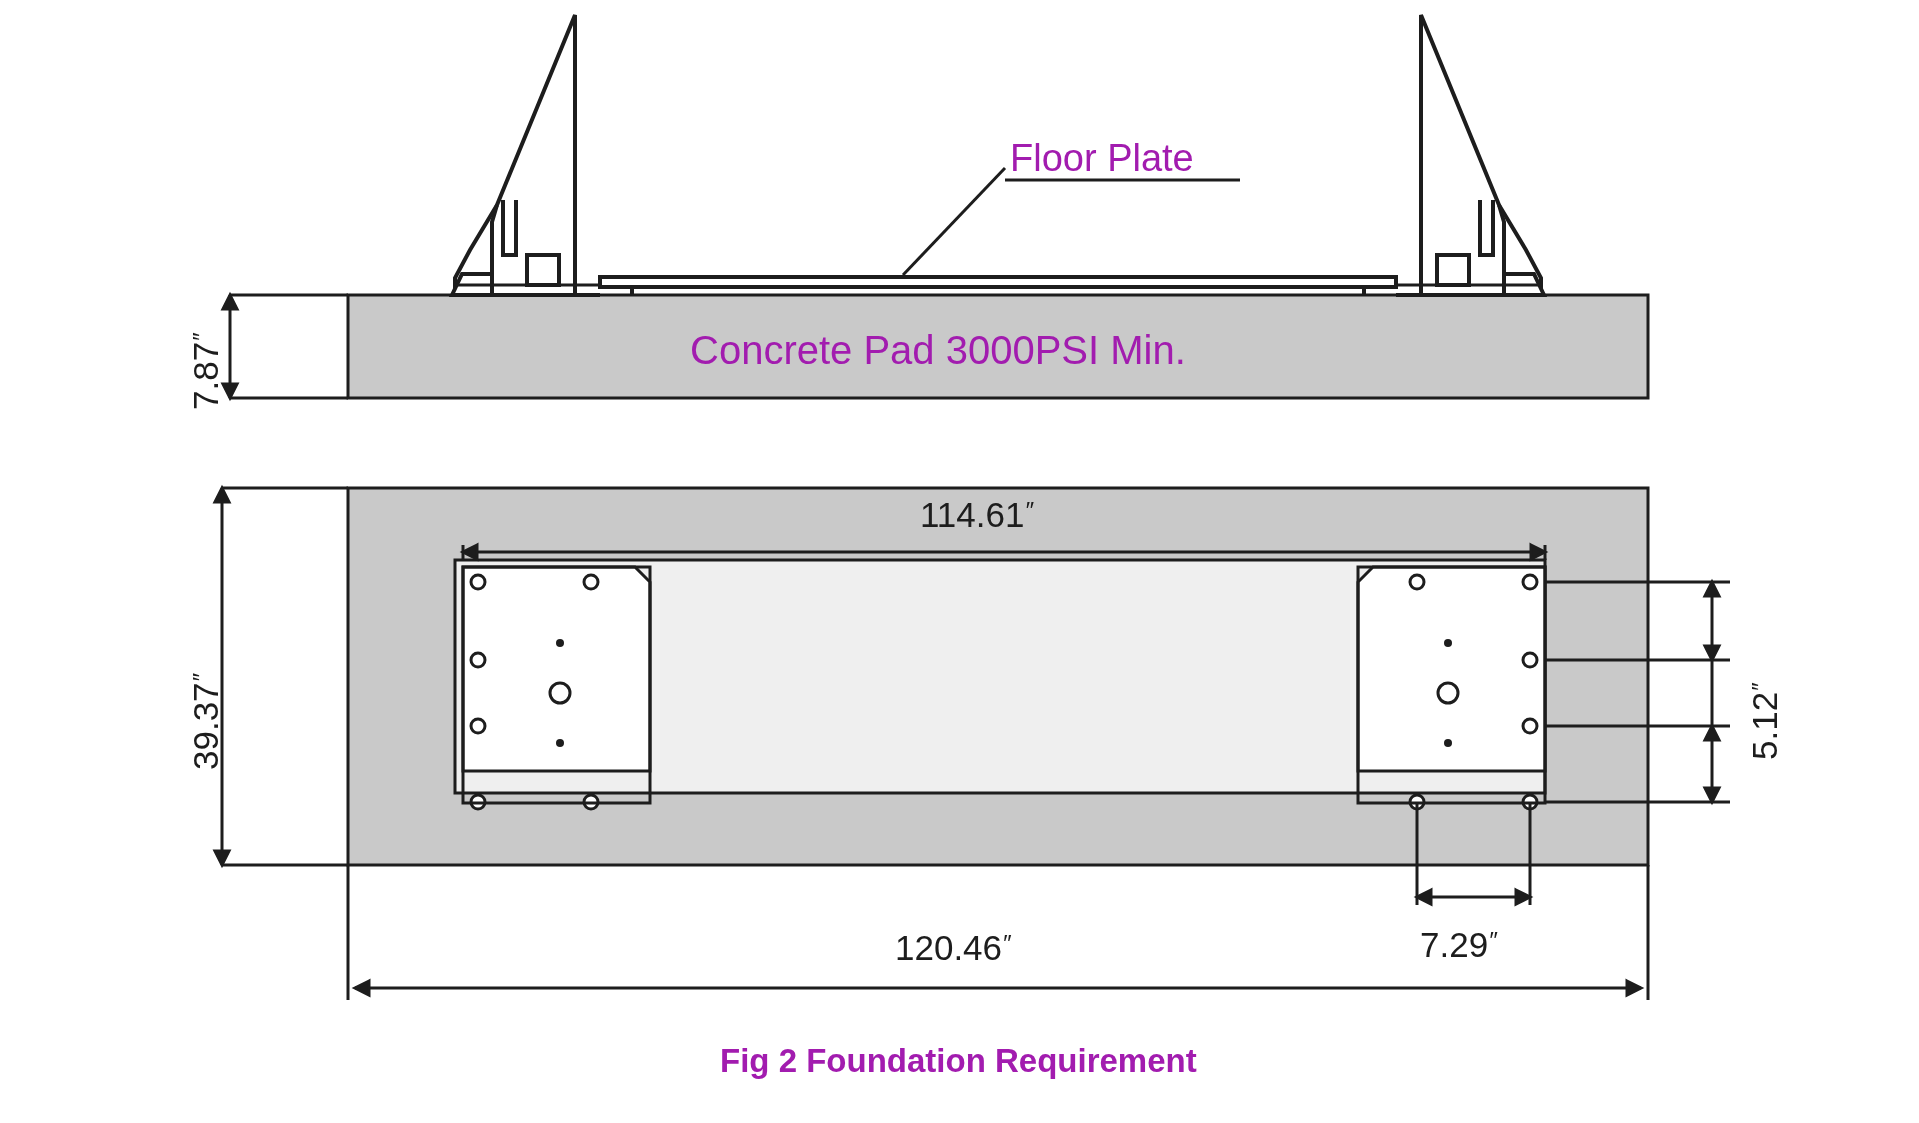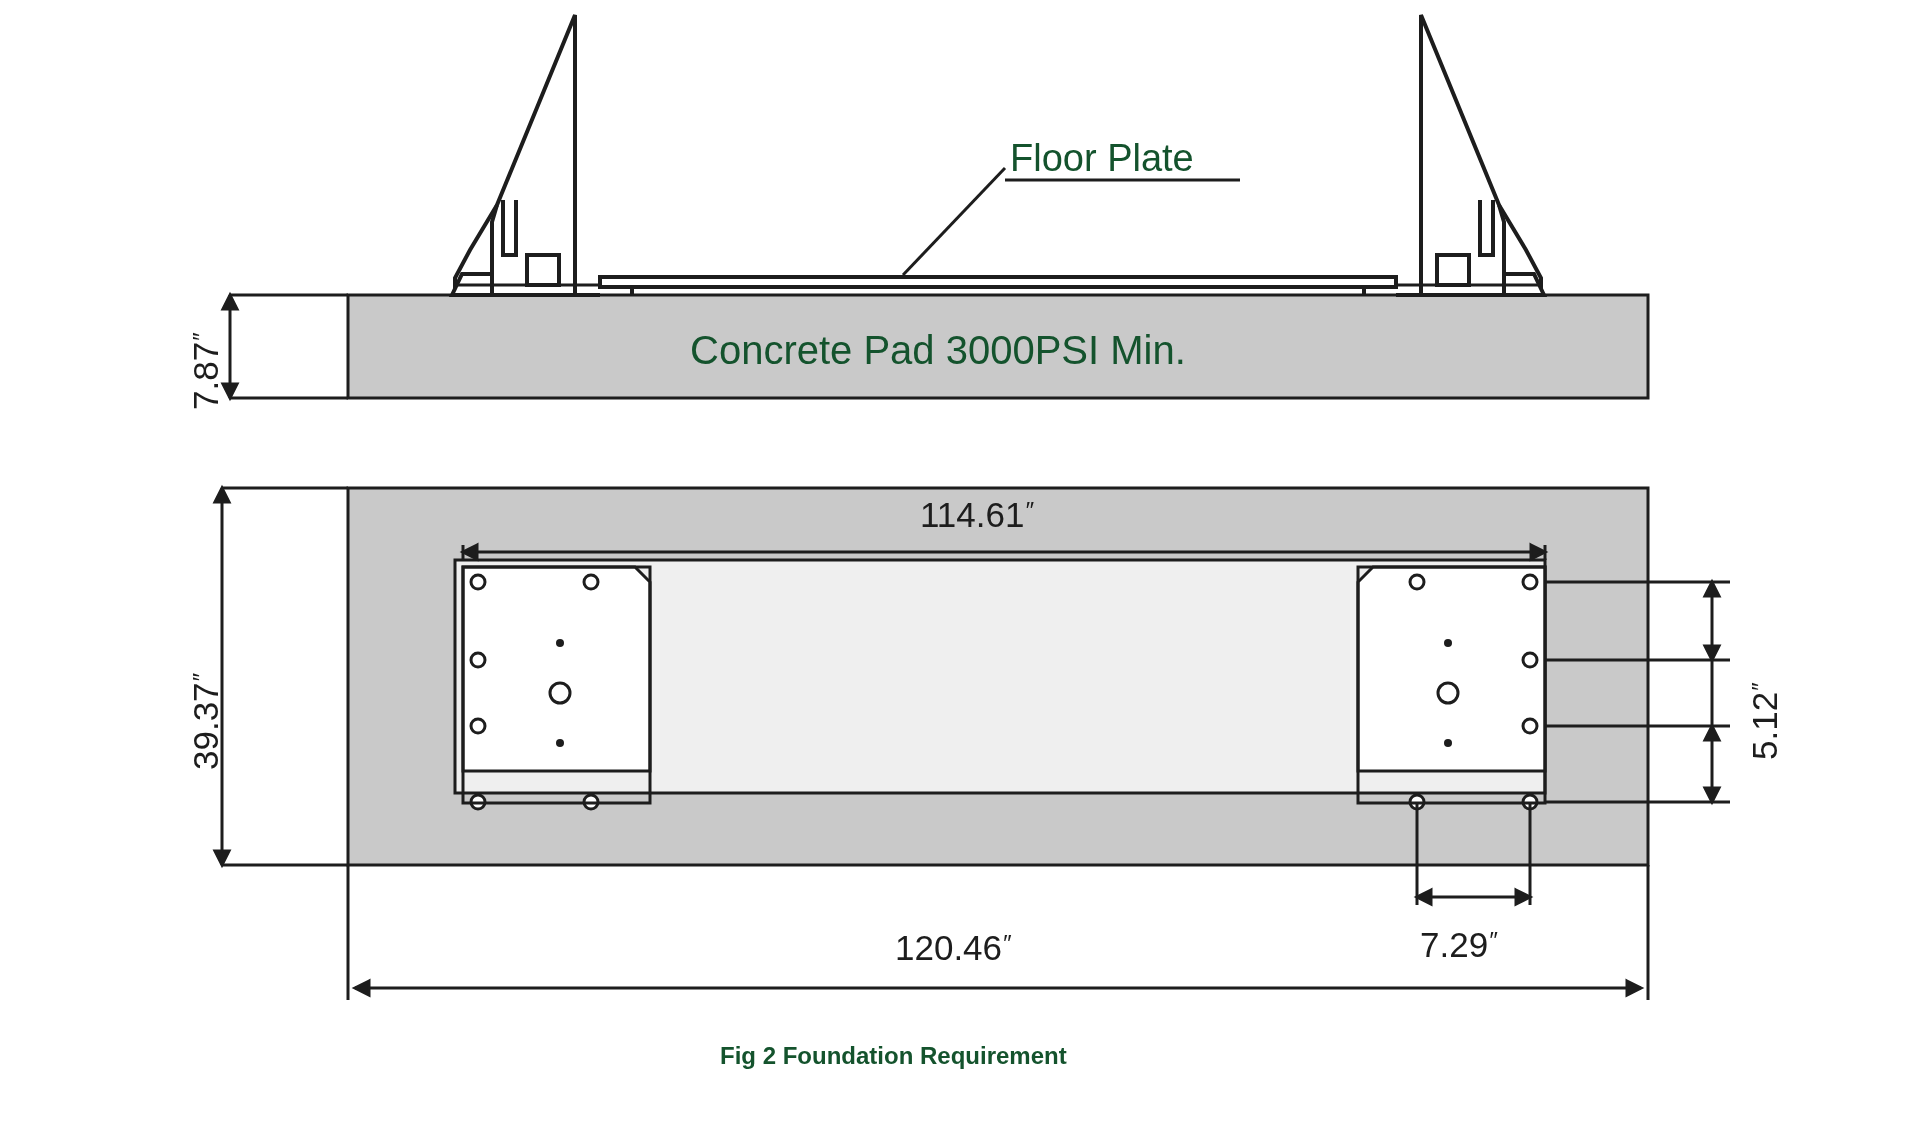--- a/index.html
+++ b/index.html
@@ -22,35 +22,35 @@
   }
   svg.diagram {
     position: absolute;
     left: 0; top: 0;
     width: 1919px;
     height: 1123px;
   }
   .lbl {
     position: absolute;
     font-family: "Liberation Sans", sans-serif;
-    color: #14532d;
+    color: #a21caf;
     white-space: nowrap;
   }
   .lbl-floor-plate {
     font-size: 38px;
     left: 1010px;
     top: 137px;
   }
   .lbl-concrete {
     font-size: 40px;
     left: 690px;
     top: 328px;
   }
   .lbl-caption {
-    font-size: 24px;
+    font-size: 33px;
     font-weight: bold;
     left: 720px;
     top: 1042px;
   }
   .dim {
     position: absolute;
     font-size: 35px;
     color: #1d1d1d;
     white-space: nowrap;
   }

